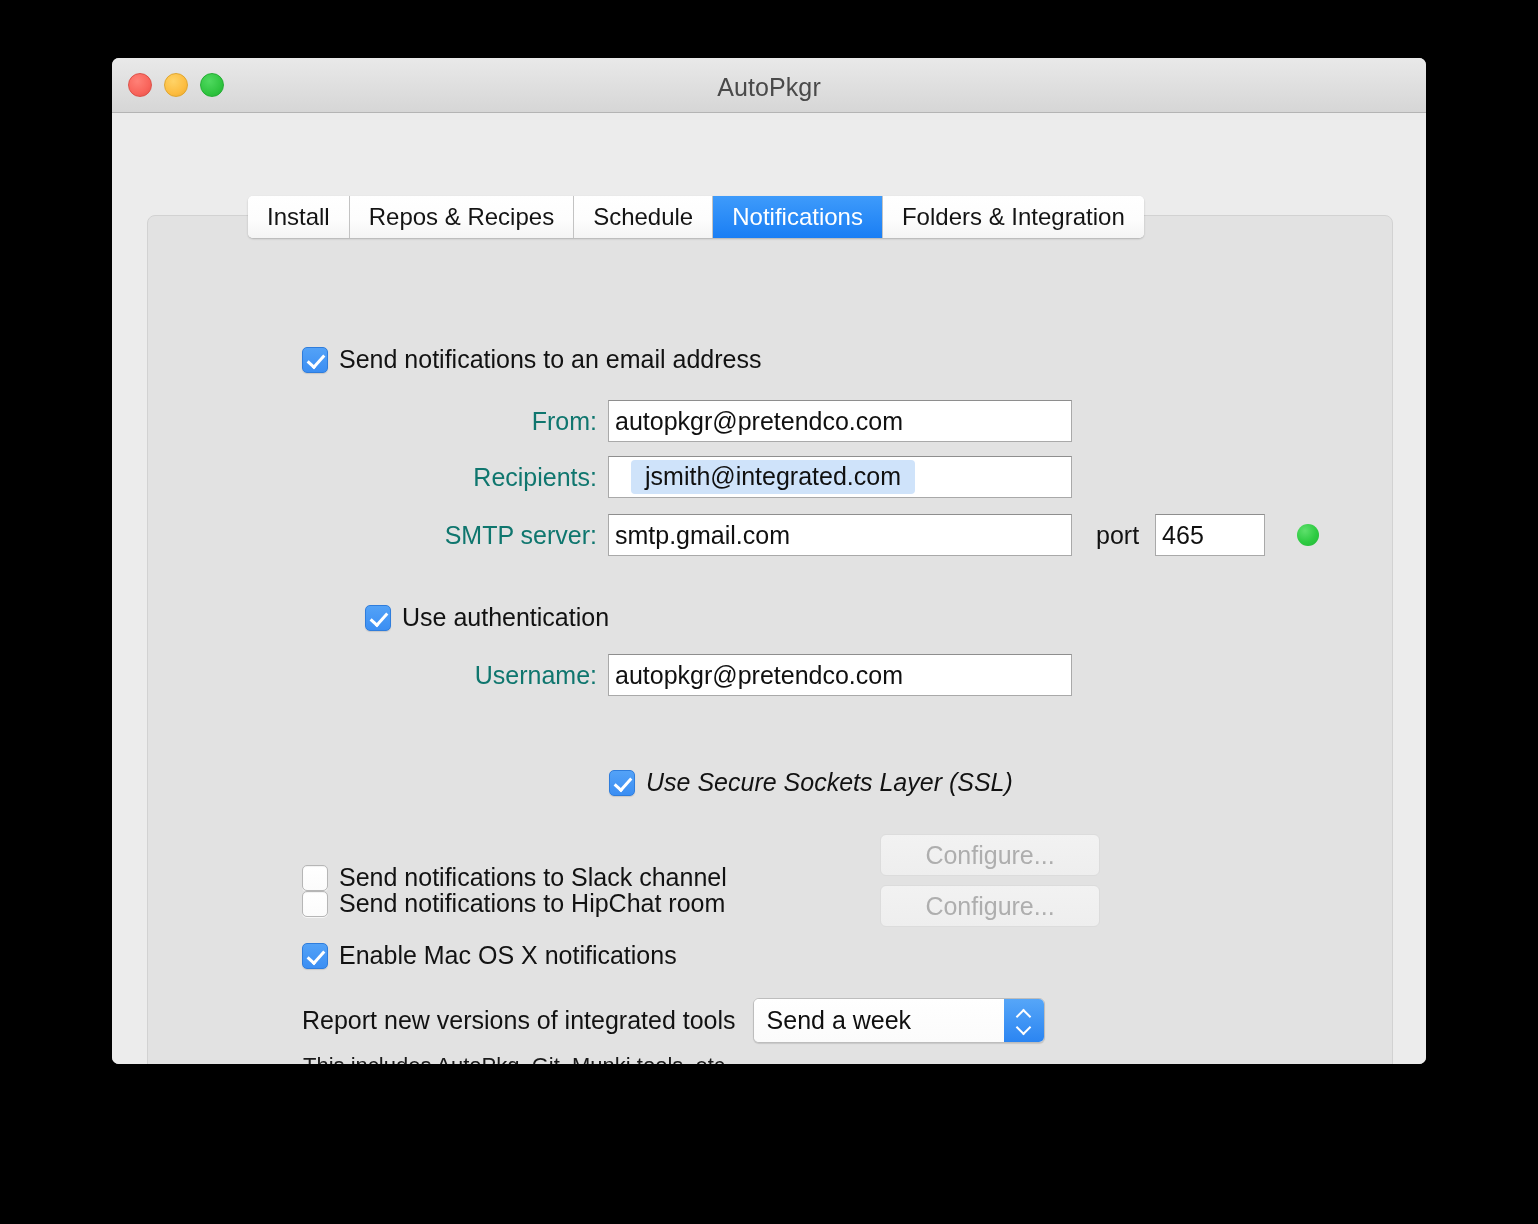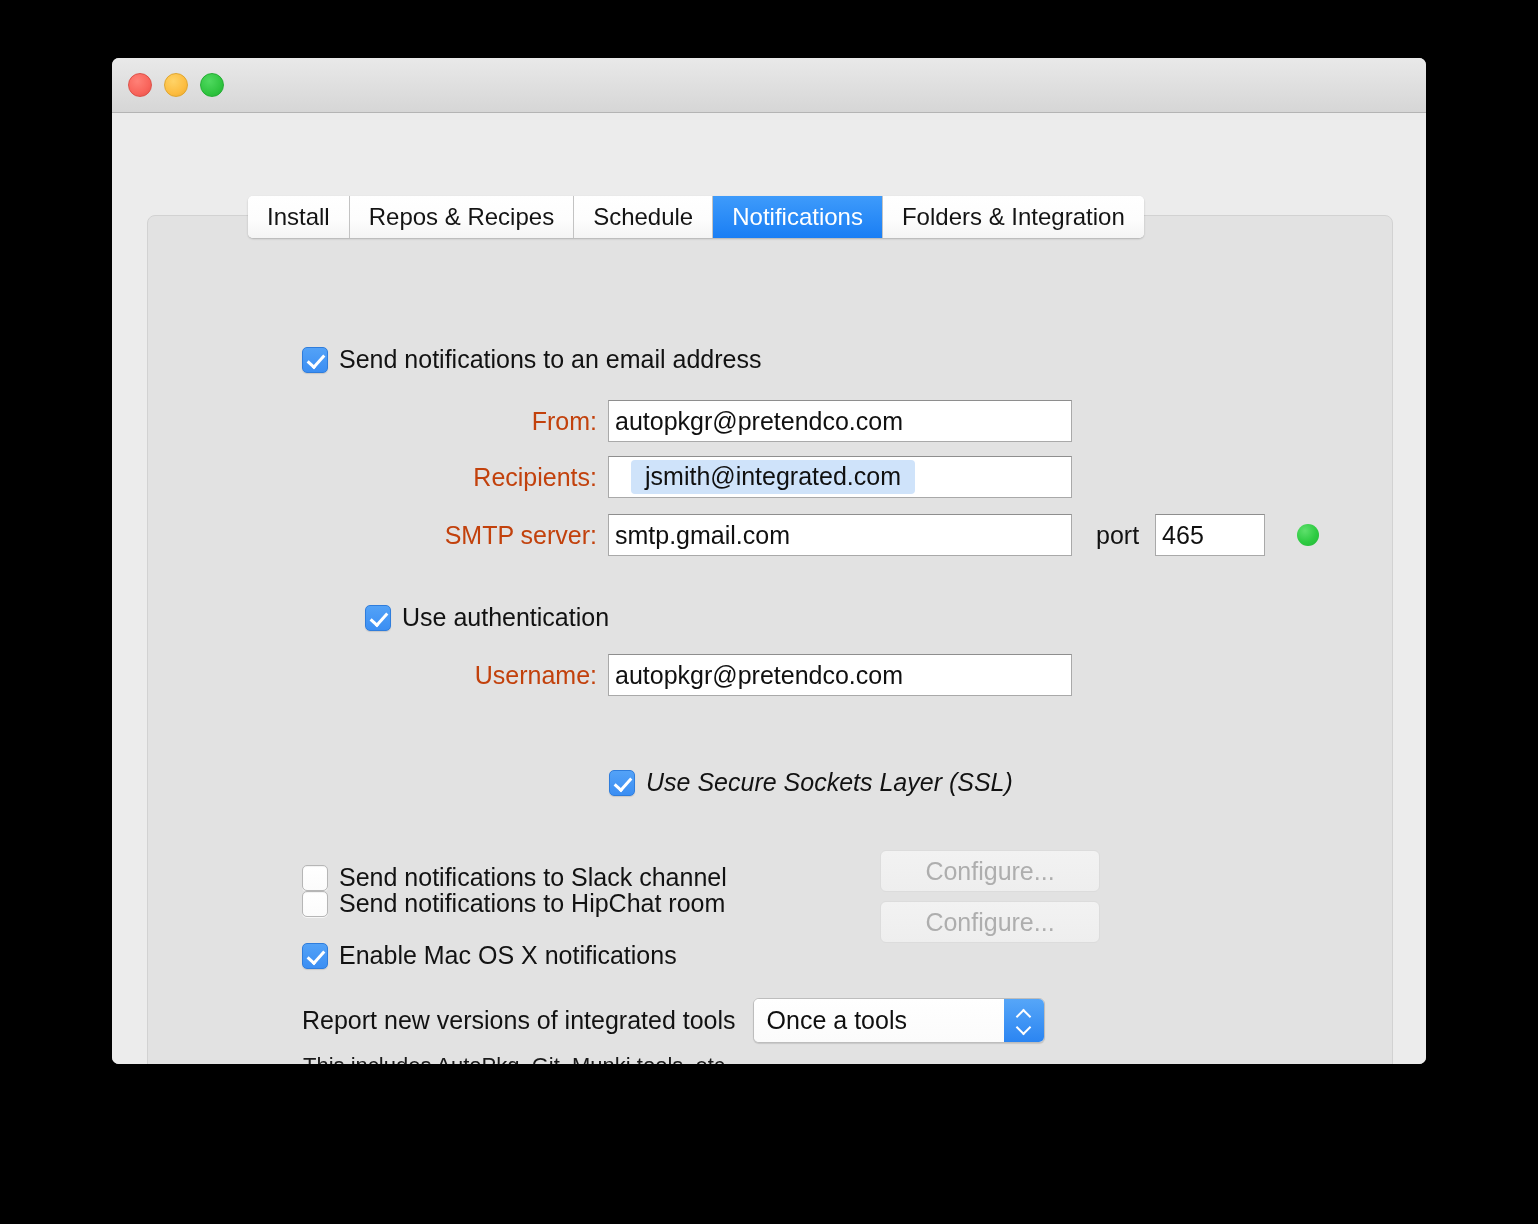--- a/index.html
+++ b/index.html
@@ -149,21 +149,21 @@
   .cb-label {
     margin-left: 11px;
     font-size: 25px;
     color: #121212;
     white-space: nowrap;
   }
 
   
   .flabel {
     font-size: 25px;
-    color: #c2410c;
+    color: #0f766e;
     text-align: right;
     white-space: nowrap;
   }
 
   
   .tfield {
     box-sizing: border-box;
     background: #ffffff;
     border: 1px solid #a9a9a9;
     border-top-color: #8e8e8e;
@@ -224,21 +224,20 @@
     justify-content: center;
     box-shadow: 0 1px 1px rgba(0,0,0,0.10);
     cursor: default;
     white-space: nowrap;
   }
   .btn.disabled {
     background: linear-gradient(to bottom, #f2f2f2 0%, #eeeeee 100%);
     border-color: #dcdcdc;
     color: #aeaeae;
     box-shadow: none;
-    margin-top: 16px;
   }
 
   
   .popup {
     box-sizing: border-box;
     display: flex;
     align-items: stretch;
     background: #ffffff;
     border: 1px solid #bdbdbd;
     border-radius: 6px;
@@ -295,20 +294,21 @@
 <body>
 
 <div id="window">
 
   <div id="titlebar">
     <div class="traffic-lights">
       <div class="tl tl-close"></div>
       <div class="tl tl-min"></div>
       <div class="tl tl-max"></div>
     </div>
+    <div id="title-text">AutoPkgr</div>
   </div>
 
   <div id="winbody">
 
     <div id="panel"></div>
 
     <div id="tabbar">
       <div class="tab">Install</div>
       <div class="tab">Repos &amp; Recipes</div>
       <div class="tab">Schedule</div>
@@ -370,21 +370,21 @@
     <div class="btn disabled" style="position:absolute; left:768px; top:772px; width:220px; height:42px;">Configure...</div>
 
     <div class="row" style="left:190px; top:828px;">
       <div class="cb on"></div>
       <div class="cb-label">Enable Mac OS X notifications</div>
     </div>
 
     <div class="row" style="left:190px; top:885px;">
       <div class="inline-label">Report new versions of integrated tools</div>
       <div class="popup" style="margin-left:17px; width:292px; height:45px;">
-        <div class="popup-value">Once a tools</div>
+        <div class="popup-value">Send a week</div>
         <div class="popup-stepper">
           <span class="chev up"></span>
           <span class="chev down"></span>
         </div>
       </div>
     </div>
 
     <div class="note" style="position:absolute; left:191px; top:940px;">This includes AutoPkg, Git, Munki tools, etc.</div>
 
   </div>

